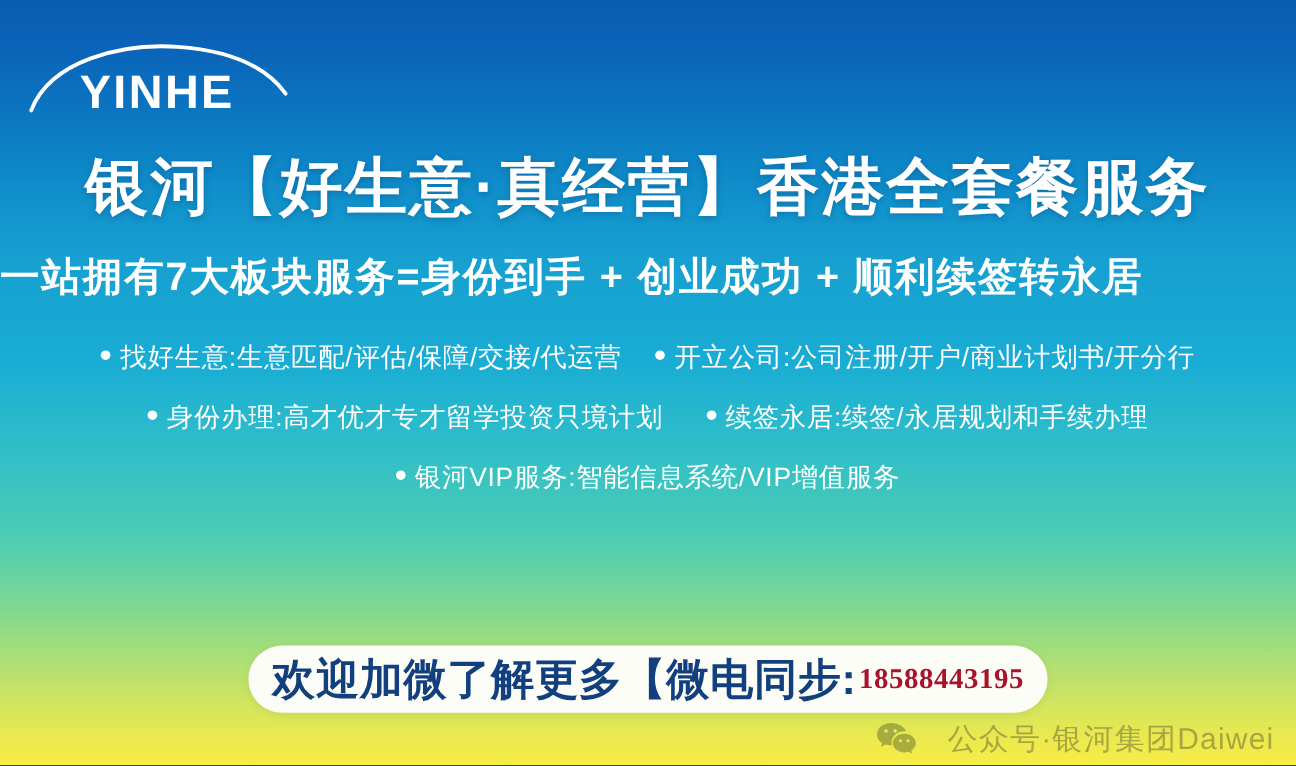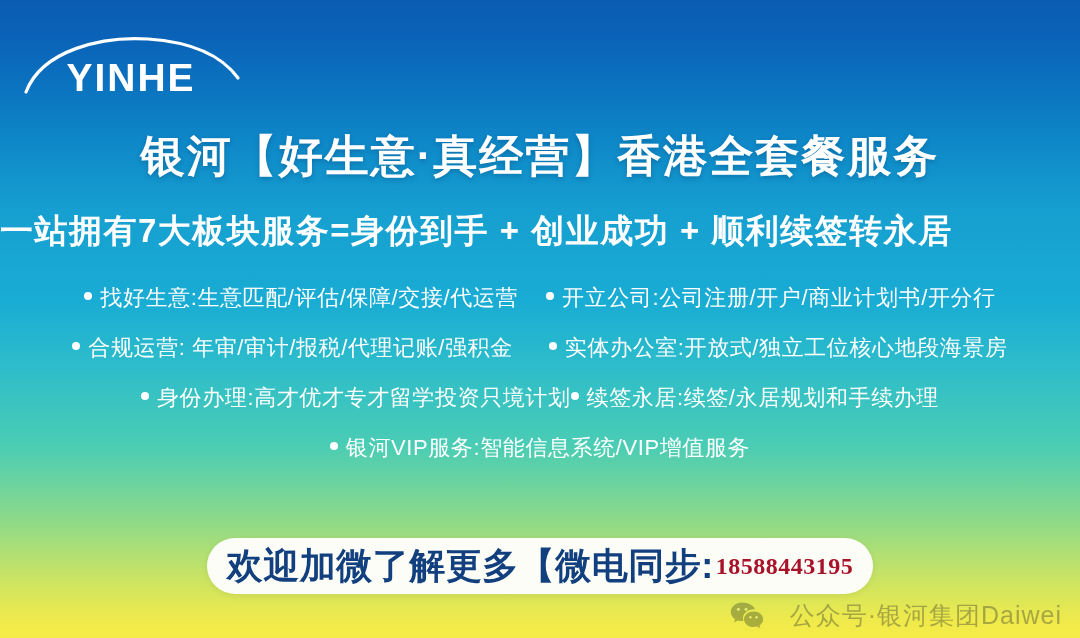--- a/index.html
+++ b/index.html
@@ -58,21 +58,21 @@
   }
 
   
   .headline {
     position: absolute;
     top: 125px;
     left: 0;
     width: 100%;
     text-align: center;
     color: #ffffff;
-    font-size: 44px;
+    font-size: 52px;
     font-weight: 700;
     letter-spacing: 2px;
     line-height: 62px;
     text-shadow: 0 2px 5px rgba(0,40,90,0.28);
     white-space: nowrap;
   }
 
   .subline {
     position: absolute;
     top: 214px;
@@ -200,30 +200,20 @@
         <span>找好生意:生意匹配/评估/保障/交接/代运营</span>
       </div>
       <div class="fitem">
         <span class="dot"></span>
         <span>开立公司:公司注册/开户/商业计划书/开分行</span>
       </div>
     </div>
     <div class="frow">
       <div class="fitem">
         <span class="dot"></span>
-        <span>合规运营: 年审/审计/报税/代理记账/强积金</span>
-      </div>
-      <div class="fitem">
-        <span class="dot"></span>
-        <span>实体办公室:开放式/独立工位核心地段海景房</span>
-      </div>
-    </div>
-    <div class="frow">
-      <div class="fitem">
-        <span class="dot"></span>
         <span>身份办理:高才优才专才留学投资只境计划</span>
       </div>
       <div class="fitem">
         <span class="dot"></span>
         <span>续签永居:续签/永居规划和手续办理</span>
       </div>
     </div>
     <div class="frow">
       <div class="fitem">
         <span class="dot"></span>

